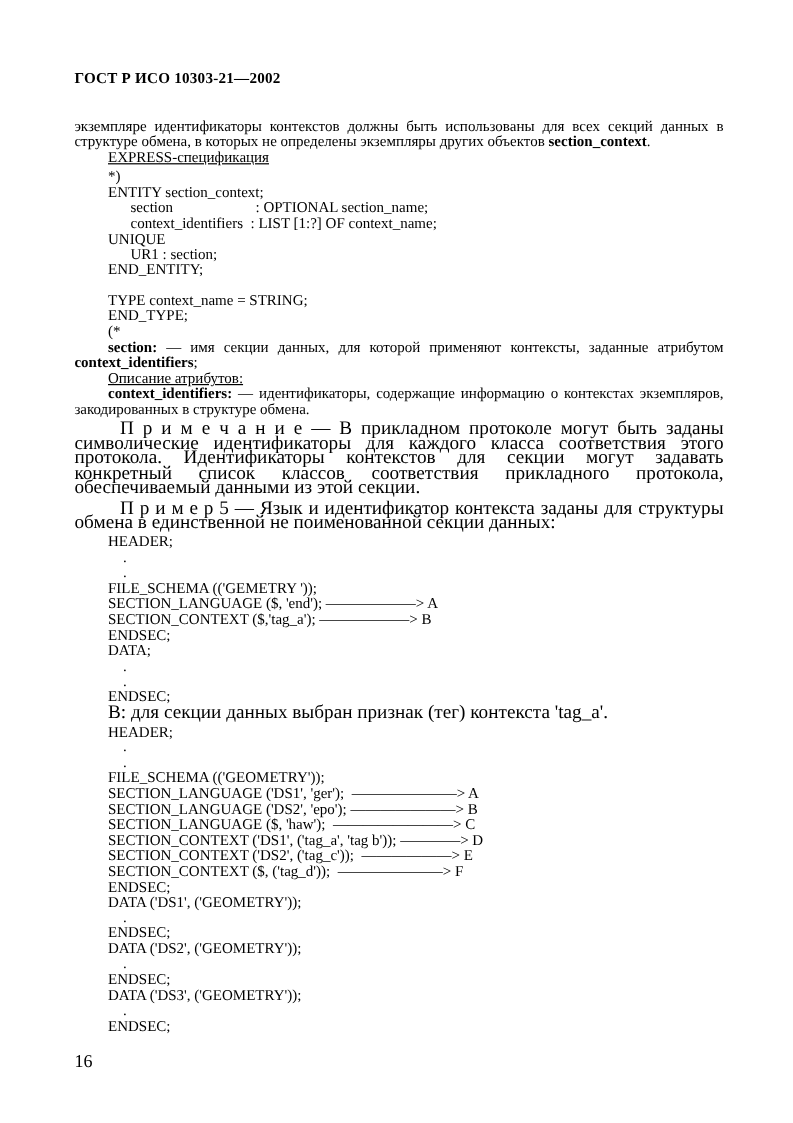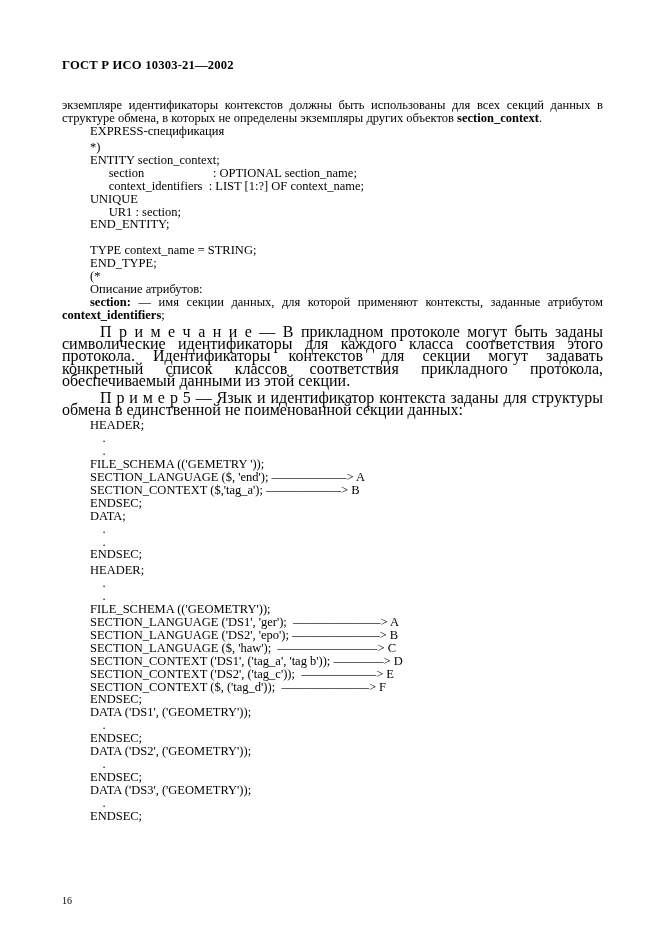--- a/index.html
+++ b/index.html
@@ -8,58 +8,60 @@
     width:661px; height:936px;
     font-family:"Liberation Serif","DejaVu Serif",serif;
     color:#000; font-size:12.5px;
     position:relative; overflow:hidden;
   }
   .page { position:relative; width:661px; height:936px; padding:58px 46px 0 62px; }
   .doc-header { font-weight:bold; font-size:12.6px; margin-bottom:26px; letter-spacing:0.2px; }
   .content { width:541px; }
   .body-para { text-align:justify; line-height:13px; }
   .indent { text-indent:28px; }
-  .u { }
+  .u { text-decoration:underline; }
   b { font-weight:bold; }
   .code { white-space:pre; line-height:12.9px; padding-left:28px; font-size:12.5px; }
   .code .code-line { min-height:12.9px; }
   .small { font-size:16px; line-height:12.2px; }
   .note-para { text-align:justify; text-indent:38px; margin-top:4px; }
   .example-intro { text-align:justify; text-indent:38px; margin-top:5px; }
   .code-block { margin-top:3px; }
   .example-notes { padding-left:28px; margin-top:1px; }
-  .page-num { position:absolute; left:62px; bottom:30px; font-size:10px; }
+  .page-num { position:absolute; left:62px; bottom:42px; font-size:15px; }
 </style>
 </head>
 <body>
 
 <div class="page">
 
   <div class="doc-header">ГОСТ Р ИСО 10303-21—2002</div>
 
   <div class="content">
 
     <p class="body-para"><span>экземпляре идентификаторы контекстов должны быть использованы для всех секций данных в структуре обмена, в которых не определены экземпляры других объектов </span><b>section_context</b><span>.</span></p>
 
     <p class="body-para indent"><span class="u">EXPRESS-спецификация</span></p>
 
     <div class="code code-block"><div class="code-line">*)</div><div class="code-line">ENTITY section_context;</div><div class="code-line">      section                      : OPTIONAL section_name;</div><div class="code-line">      context_identifiers  : LIST [1:?] OF context_name;</div><div class="code-line">UNIQUE</div><div class="code-line">      UR1 : section;</div><div class="code-line">END_ENTITY;</div><div class="code-line">&nbsp;</div><div class="code-line">TYPE context_name = STRING;</div><div class="code-line">END_TYPE;</div><div class="code-line">(*</div></div>
 
+    <p class="body-para indent"><b>section:</b><span> — имя секции данных, для которой применяют контексты, заданные атрибутом </span><b>context_identifiers</b><span>;</span></p>
+
     <p class="body-para indent"><span class="u">Описание атрибутов:</span></p>
 
-    <p class="body-para indent"><b>section:</b><span> — имя секции данных, для которой применяют контексты, заданные атрибутом </span><b>context_identifiers</b><span>;</span></p>
-
+    <p class="body-para indent"><b>context_identifiers:</b><span> — идентификаторы, содержащие информацию о контекстах экземпляров, закодированных в структуре обмена.</span></p>
 
     <p class="small note-para"><span>П р и м е ч а н и е — </span><span>В прикладном протоколе могут быть заданы символические идентификаторы для каждого класса соответствия этого протокола. Идентификаторы контекстов для секции могут задавать конкретный список классов соответствия прикладного протокола, обеспечиваемый данными из этой секции.</span></p>
 
     <p class="small example-intro"><span>П р и м е р 5 — </span><span>Язык и идентификатор контекста заданы для структуры обмена в единственной не поименованной секции данных:</span></p>
 
     <div class="code code-block"><div class="code-line">HEADER;</div><div class="code-line">    .</div><div class="code-line">    .</div><div class="code-line">FILE_SCHEMA (('GEMETRY '));</div><div class="code-line">SECTION_LANGUAGE ($, 'end'); ——————&gt; A</div><div class="code-line">SECTION_CONTEXT ($,'tag_a'); ——————&gt; B</div><div class="code-line">ENDSEC;</div><div class="code-line">DATA;</div><div class="code-line">    .</div><div class="code-line">    .</div><div class="code-line">ENDSEC;</div></div>
 
     <div class="small example-notes">
+        <div class="note-line">B: для секции данных выбран признак (тег) контекста 'tag_a'.</div>
       </div>
 
 
     <div class="code code-block"><div class="code-line">HEADER;</div><div class="code-line">    .</div><div class="code-line">    .</div><div class="code-line">FILE_SCHEMA (('GEOMETRY'));</div><div class="code-line">SECTION_LANGUAGE ('DS1', 'ger');  ———————&gt; A</div><div class="code-line">SECTION_LANGUAGE ('DS2', 'epo'); ———————&gt; B</div><div class="code-line">SECTION_LANGUAGE ($, 'haw');  ————————&gt; C</div><div class="code-line">SECTION_CONTEXT ('DS1', ('tag_a', 'tag b')); ————&gt; D</div><div class="code-line">SECTION_CONTEXT ('DS2', ('tag_c'));  ——————&gt; E</div><div class="code-line">SECTION_CONTEXT ($, ('tag_d'));  ———————&gt; F</div><div class="code-line">ENDSEC;</div><div class="code-line">DATA ('DS1', ('GEOMETRY'));</div><div class="code-line">    .</div><div class="code-line">ENDSEC;</div><div class="code-line">DATA ('DS2', ('GEOMETRY'));</div><div class="code-line">    .</div><div class="code-line">ENDSEC;</div><div class="code-line">DATA ('DS3', ('GEOMETRY'));</div><div class="code-line">    .</div><div class="code-line">ENDSEC;</div></div>
 
   </div>
 
   <div class="page-num">16</div>
 
 </div>

